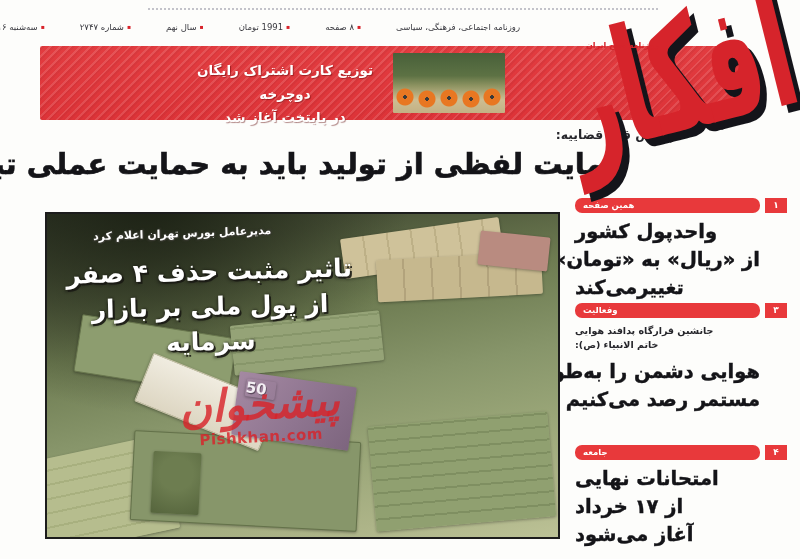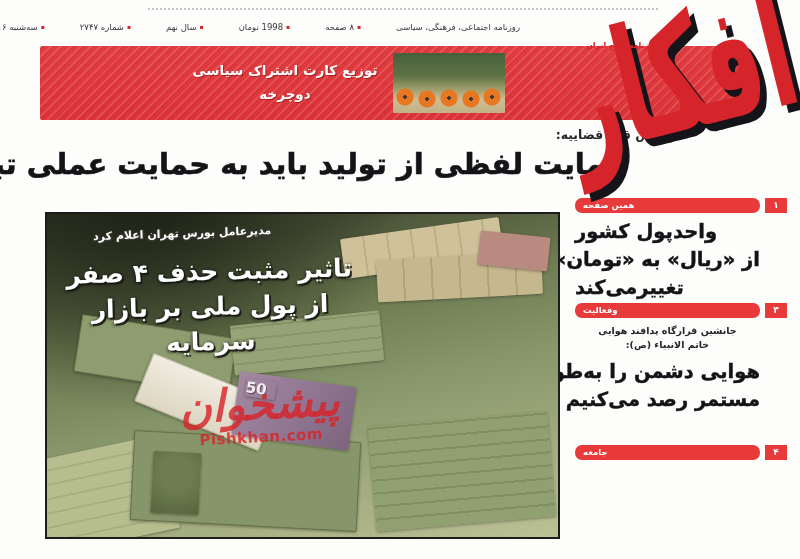--- a/index.html
+++ b/index.html
@@ -106,45 +106,46 @@
   .sec1{top:198px;} .sec2{top:303px;} .sec3{top:445px;}
   .sec-header{display:flex; direction:rtl; gap:5px; height:15px;}
   .sec-num{
     width:22px; background:#e8393b; color:#fff; font-size:9px; line-height:15px; text-align:center; font-weight:bold;
   }
   .sec-bar{
     flex:1 1 auto; background:#e8393b; color:#fff; font-size:8.5px; line-height:15px;
     text-align:left; padding:0 0 0 8px; font-weight:bold;border-radius:7px;
   }
   .sec-kicker{
-    padding:6px 27px 0 0; text-align:center; font-size:9.5px; font-weight:bold; color:#26262b; line-height:1.5;
+    padding:6px 27px 0 0; text-align:left; font-size:9.5px; font-weight:bold; color:#26262b; line-height:1.5;
   }
   .sec-lines{padding:5px 27px 0 0; text-align:left;}
   .sec-line{
     font-size:19.5px; font-weight:bold; color:#141418; line-height:28px;
     -webkit-text-stroke:0.4px #141418; white-space:nowrap;
   }
 </style>
 </head>
 <body>
 
 <div class="page">
 
   <div class="top-rule"></div>
 
   <div class="info-line">
-    <span class="info-item">روزنامه اجتماعی، فرهنگی، سیاسی</span><span class="info-item">۸ صفحه</span><span class="info-item">1998 تومان</span><span class="info-item">سال نهم</span><span class="info-item">شماره ۲۷۴۷</span><span class="info-item">سه‌شنبه ۱۶ اردیبهشت ۱۳۹۹</span>
+    <span class="info-item">روزنامه اجتماعی، فرهنگی، سیاسی</span><span class="info-item">۸ صفحه</span><span class="info-item">1991 تومان</span><span class="info-item">سال نهم</span><span class="info-item">شماره ۲۷۴۷</span><span class="info-item">سه‌شنبه ۱۶ اردیبهشت ۱۳۹۹</span>
   </div>
 
   <div class="logo-tagline">روزنامه صبح ایران</div>
   <div class="logo-text">افکار</div>
 
   <div class="banner">
     <div class="banner-text">
-      <div>توزیع کارت اشتراک سیاسی دوچرخه</div>
+      <div>توزیع کارت اشتراک رایگان دوچرخه</div>
+      <div>در پایتخت آغاز شد</div>
     </div>
     <div class="banner-photo"></div>
   </div>
 
   <div class="lead-kicker">رئیس قوه قضاییه:</div>
   <div class="lead-headline">حمایت لفظی از تولید باید به حمایت عملی تبدیل شود</div>
 
   <div class="photo">
     <div class="money-art">
       <div class="mn-fan1"></div>
@@ -197,15 +198,20 @@
       <div class="sec-line">هوایی دشمن را به‌طور</div>
       <div class="sec-line">مستمر رصد می‌کنیم</div>
     </div>
   </div>
 
   <div class="section sec3">
     <div class="sec-header">
       <div class="sec-num">۴</div>
       <div class="sec-bar">جامعه</div>
     </div>
+    <div class="sec-lines">
+      <div class="sec-line">امتحانات نهایی</div>
+      <div class="sec-line">از ۱۷ خرداد</div>
+      <div class="sec-line">آغاز می‌شود</div>
+    </div>
   </div>
 
 </div>
 
 </body></html>

